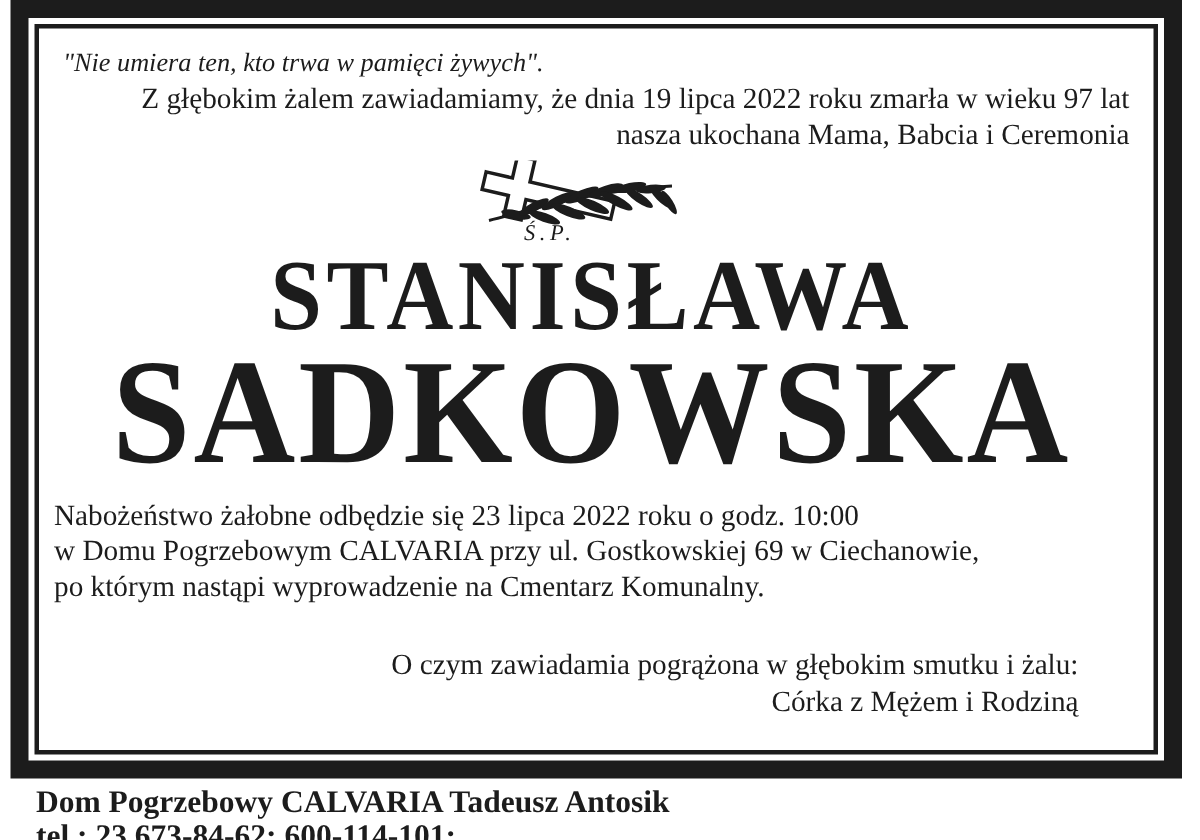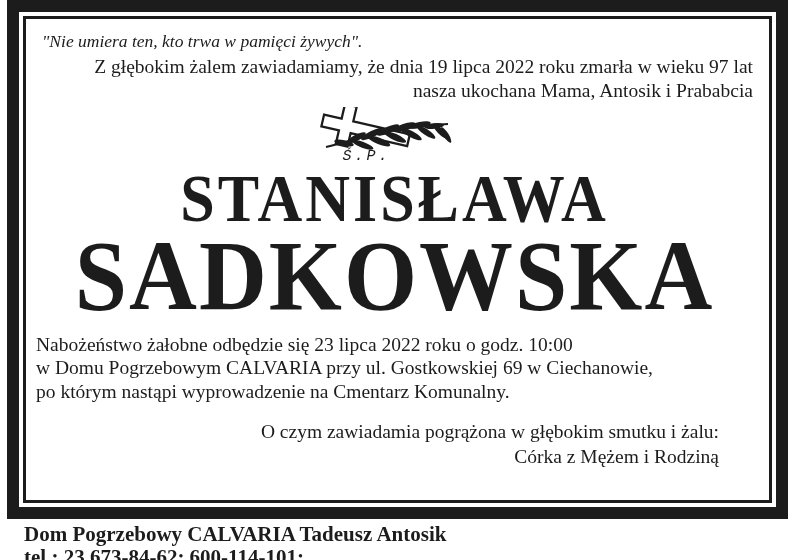--- a/index.html
+++ b/index.html
@@ -49,21 +49,21 @@
     position: relative;
     left: -10px;
   }
   .emblem svg { display: block; margin: 0 auto; }
   .sp {
     font-style: italic;
     font-size: 15px;
     letter-spacing: 3px;
     margin-top: -3px;
     transform: translateX(-18px);
-    font-family: Liberation Mono, monospace;
+    font-family: Liberation Serif, serif;
   }
   .name-first {
     font-weight: bold;
     font-size: 62px;
     letter-spacing: 3px;
     text-align: center;
     line-height: 1.0;
     margin-top: 2px;
     transform: scaleY(1.08);
     transform-origin: 50% 50%;
@@ -84,21 +84,21 @@
     text-align: left;
     font-size: 19.5px;
     line-height: 1.2;
     margin-top: 12px;
   }
   .closing {
     text-align: right;
     padding-right: 34px;
     font-size: 19.5px;
     line-height: 1.3;
-    margin-top: 16px;
+    margin-top: 28px;
   }
   .footer {
     position: absolute;
     left: 24px;
     top: 523px;
     font-weight: bold;
     font-size: 21px;
     line-height: 1.1;
     color: #1c1c1c;
     white-space: nowrap;
@@ -109,21 +109,21 @@
 
 <div class="page">
 
   <div class="card">
     <div class="card-inner">
 
       <div class="quote">"Nie umiera ten, kto trwa w pamięci żywych".</div>
 
       <div class="intro">
         <div>Z głębokim żalem zawiadamiamy, że dnia 19 lipca 2022 roku zmarła w wieku 97 lat</div>
-        <div>nasza ukochana Mama, Antosik i Prababcia</div>
+        <div>nasza ukochana Mama, Babcia i Ceremonia</div>
       </div>
 
       <div class="emblem">
         <svg width="150" height="44" viewBox="0 0 150 44" xmlns="http://www.w3.org/2000/svg">
           <path d="M12,16 H30 V1 H42 V16 H100 V28 H42 V42 H30 V28 H12 Z" fill="#ffffff" stroke="#1c1c1c" stroke-width="2.3" transform="rotate(13 50 21)"></path>
           <g>
             <path d="M16,40 C 48,32 84,20 138,17" fill="none" stroke="#1c1c1c" stroke-width="2"></path>
             <g fill="#1c1c1c">
               <ellipse cx="34" cy="36" rx="10" ry="2.8" transform="rotate(12 34 36)"></ellipse>
               <ellipse cx="46" cy="31" rx="11" ry="3" transform="rotate(-28 46 31)"></ellipse>

